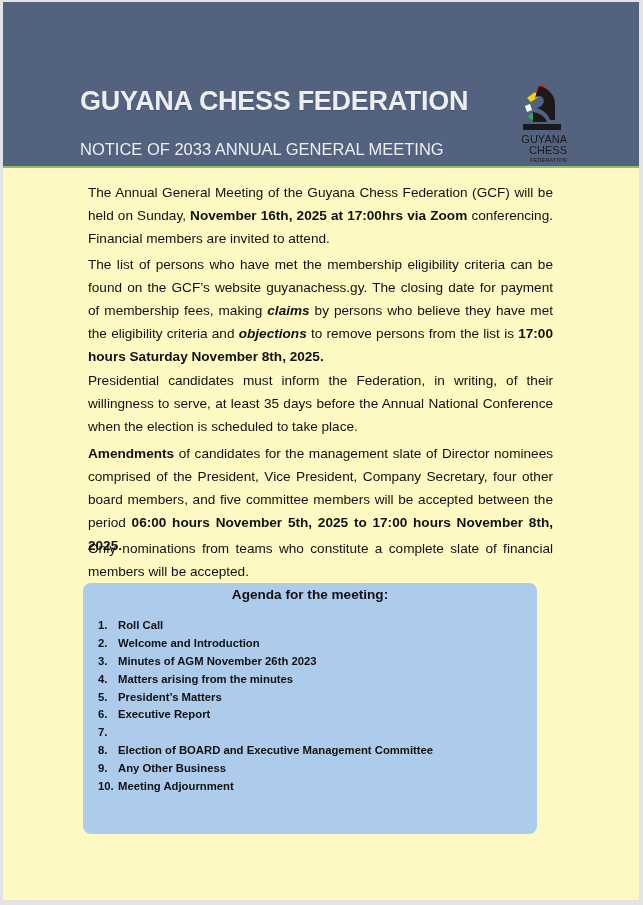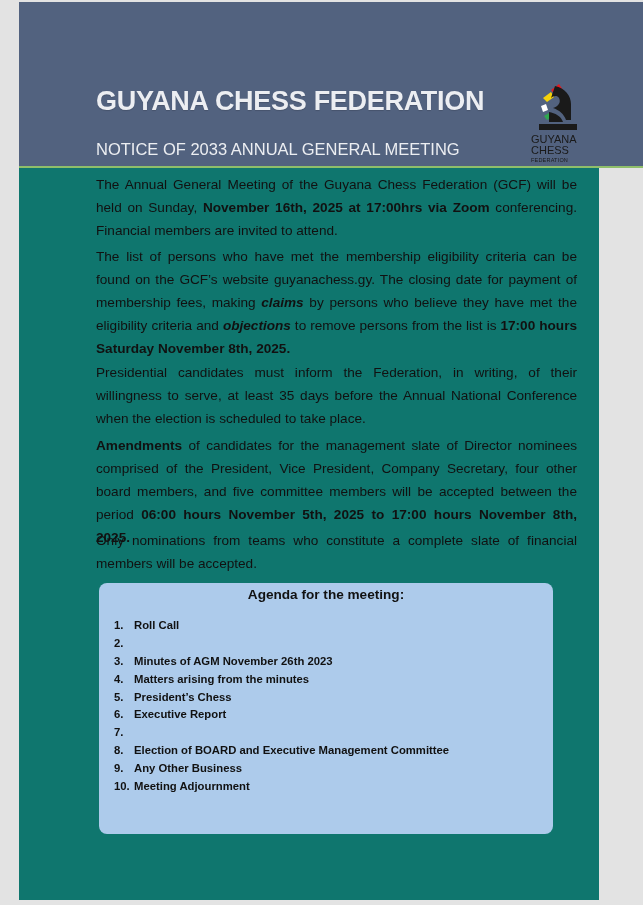--- a/index.html
+++ b/index.html
@@ -2,50 +2,50 @@
 <html><head>
 <meta charset="utf-8">
 <style>
   html, body { margin: 0; padding: 0; }
   body {
     width: 643px; height: 905px; background: #e3e3e3;
     font-family: "Liberation Sans", "DejaVu Sans", sans-serif;
     position: relative; overflow: hidden;
   }
   .page {
-    position: absolute; left: 19px; top: 2px; width: 580px; height: 898px;
-    background: #0f766e;
+    position: absolute; left: 3px; top: 2px; width: 636px; height: 898px;
+    background: #fef9c3;
   }
   .header {
     position: absolute; left: 0; top: 0; width: 636px; height: 164px;
     background: #52627f;
     border-bottom: 2px solid #8fbf6a;
   }
   .title {
     position: absolute; left: 77px; top: 84px;
     color: #eceef2; font-weight: bold; font-size: 27px; letter-spacing: -0.3px;
     text-shadow: 0 1px 1px rgba(0,0,0,0.15);
   }
   .subtitle {
     position: absolute; left: 77px; top: 138px;
     color: #eceef2; font-size: 16.5px; letter-spacing: 0px;
   }
   .logo {
     position: absolute; left: 512px; top: 80px; width: 52px; height: 82px;
   }
   .logo-text {
-    position: absolute; left: 0; width: 52px; text-align: left; color: #1a1a1a;
+    position: absolute; left: 0; width: 52px; text-align: right; color: #1a1a1a;
     line-height: 1;
   }
   .body-text {
     position: absolute; left: 77px; width: 481px;
     font-size: 13.6px; line-height: 23px; color: #111;
     text-align: justify;
   }
-  .body-text p { margin: 0; }
+  .body-text p { margin: 8px; }
   b { font-weight: bold; }
   .agenda {
     position: absolute; left: 80px; top: 581px; width: 454px; height: 251px;
     background: #adcbeb; border-radius: 8px;
   }
   .agenda-title {
     position: absolute; left: 0; top: 4px; width: 100%; text-align: center;
     font-weight: bold; font-size: 13.6px; color: #111;
   }
   .agenda-list {
@@ -102,32 +102,33 @@
 
   <div class="agenda">
     <div class="agenda-title">Agenda for the meeting:</div>
     <ol class="agenda-list">
       <li>
           <span class="num">1.</span>
           <span>Roll Call</span>
         </li>
       <li>
           <span class="num">2.</span>
+          <span>Welcome and Introduction</span>
         </li>
       <li>
           <span class="num">3.</span>
           <span>Minutes of AGM November 26th 2023</span>
         </li>
       <li>
           <span class="num">4.</span>
           <span>Matters arising from the minutes</span>
         </li>
       <li>
           <span class="num">5.</span>
-          <span>President’s Chess</span>
+          <span>President’s Matters</span>
         </li>
       <li>
           <span class="num">6.</span>
           <span>Executive Report</span>
         </li>
       <li>
           <span class="num">7.</span>
         </li>
       <li>
           <span class="num">8.</span>

